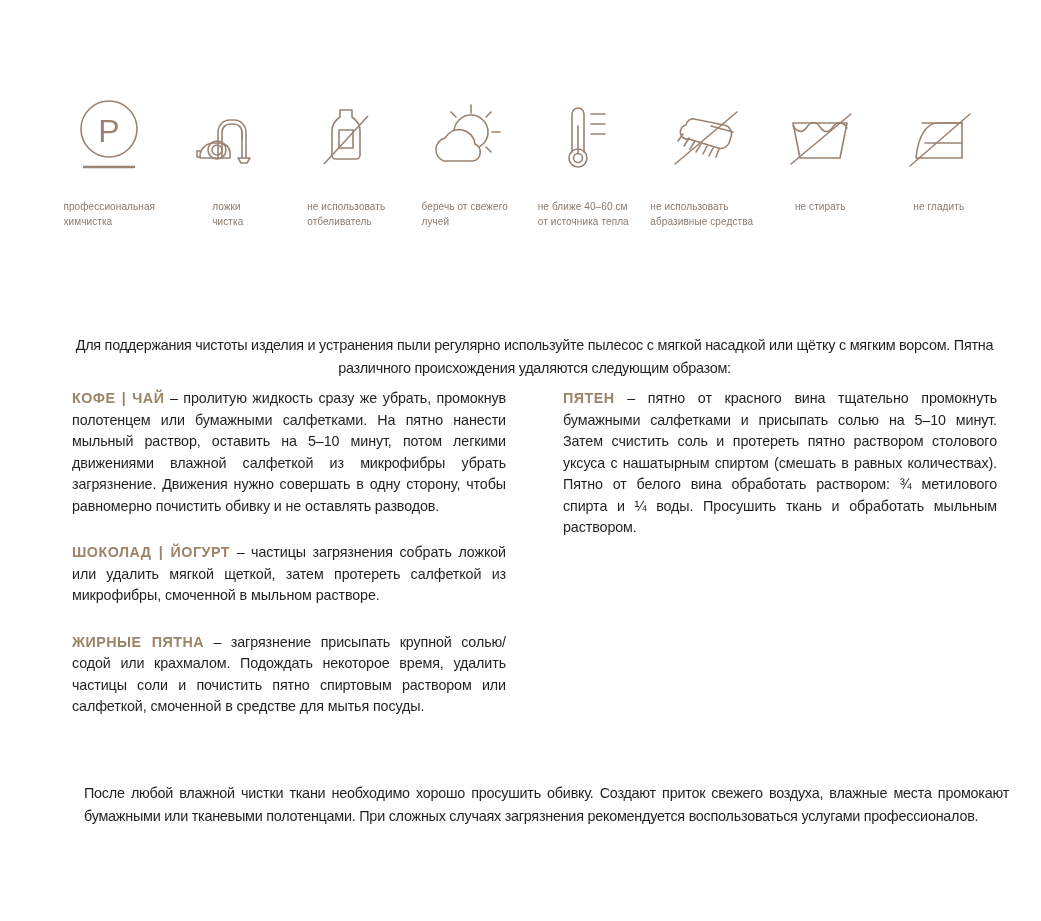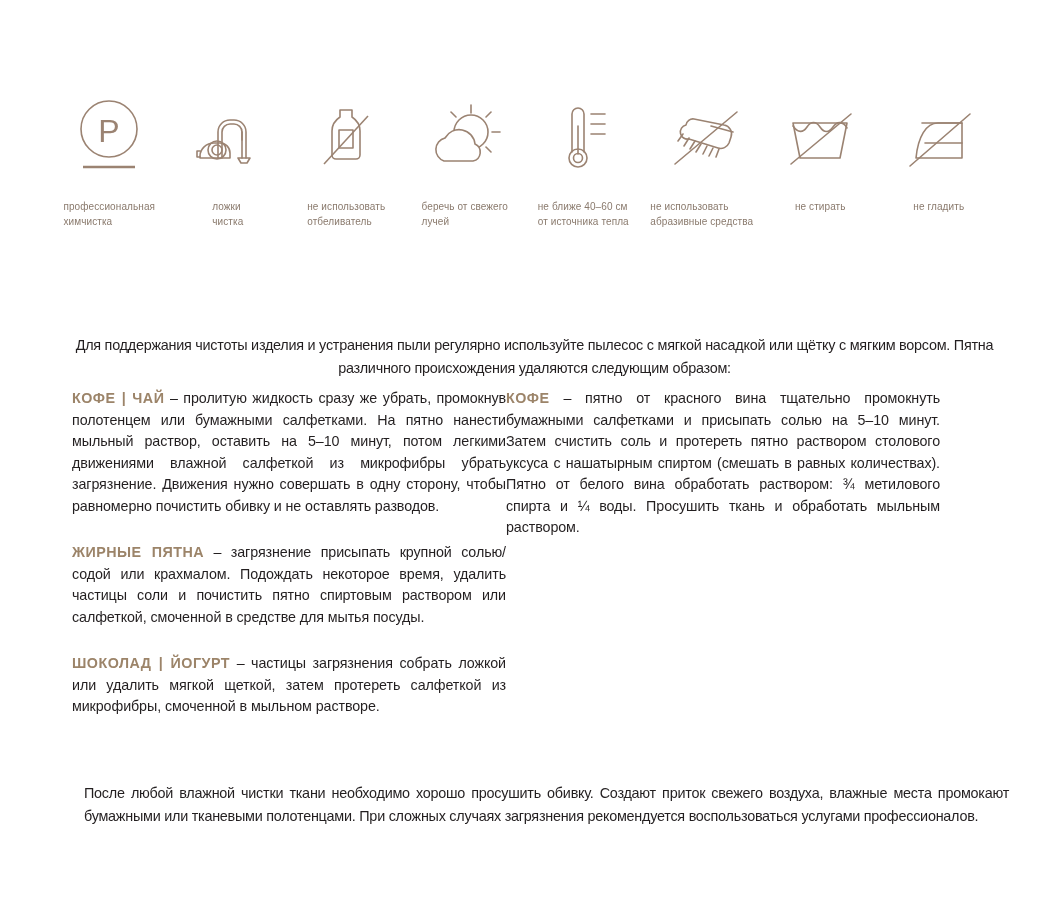--- a/index.html
+++ b/index.html
@@ -80,20 +80,21 @@
     letter-spacing: -0.25px;
   }
 
   
   .columns {
     position: absolute;
     left: 72px;
     top: 374px;
     width: 925px;
     display: flex;
+    gap: 57px;
   }
   .col {
     width: 434px;
   }
   .entry {
     margin-bottom: 25px;
     font-size: 14.3px;
     line-height: 21.5px;
     color: #231f20;
     text-align: justify;
@@ -258,30 +259,30 @@
 
   <p class="intro">Для поддержания чистоты изделия и устранения пыли регулярно используйте пылесос с мягкой насадкой или щётку с мягким ворсом. Пятна различного происхождения удаляются следующим образом:</p>
 
   <div class="columns">
 
     <div class="col">
       <p class="entry">
         <span class="term">КОФЕ | ЧАЙ</span><span> – пролитую жидкость сразу же убрать, промокнув полотенцем или бумажными салфетками. На пятно нанести мыльный раствор, оставить на 5–10 минут, потом легкими движениями влажной салфеткой из микрофибры убрать загрязнение. Движения нужно совершать в одну сторону, чтобы равномерно почистить обивку и не оставлять разводов.</span>
       </p>
       <p class="entry">
+        <span class="term">ШОКОЛАД | ЙОГУРТ</span><span> – частицы загрязнения собрать ложкой или удалить мягкой щеткой, затем протереть салфеткой из микрофибры, смоченной в мыльном растворе.</span>
+      </p>
+      <p class="entry">
         <span class="term">ЖИРНЫЕ ПЯТНА</span><span> – загрязнение присыпать крупной солью/содой или крахмалом. Подождать некоторое время, удалить частицы соли и почистить пятно спиртовым раствором или салфеткой, смоченной в средстве для мытья посуды.</span>
       </p>
-      <p class="entry">
-        <span class="term">ШОКОЛАД | ЙОГУРТ</span><span> – частицы загрязнения собрать ложкой или удалить мягкой щеткой, затем протереть салфеткой из микрофибры, смоченной в мыльном растворе.</span>
-      </p>
     </div>
 
     <div class="col">
       <p class="entry">
-        <span class="term">КОФЕ</span><span> – пятно от красного вина тщательно промокнуть бумажными салфетками и присыпать солью на 5–10 минут. Затем счистить соль и протереть пятно раствором столового уксуса с нашатырным спиртом (смешать в равных количествах). Пятно от белого вина обработать раствором: ¾ метилового спирта и ¼ воды. Просушить ткань и обработать мыльным раствором.</span>
+        <span class="term">ПЯТЕН</span><span> – пятно от красного вина тщательно промокнуть бумажными салфетками и присыпать солью на 5–10 минут. Затем счистить соль и протереть пятно раствором столового уксуса с нашатырным спиртом (смешать в равных количествах). Пятно от белого вина обработать раствором: ¾ метилового спирта и ¼ воды. Просушить ткань и обработать мыльным раствором.</span>
       </p>
     </div>
 
   </div>
 
   <p class="footer-note">После любой влажной чистки ткани необходимо хорошо просушить обивку. Создают приток свежего воздуха, влажные места промокают бумажными или тканевыми полотенцами. При сложных случаях загрязнения рекомендуется воспользоваться услугами профессионалов.</p>
 
 </div>
 
 </body></html>

